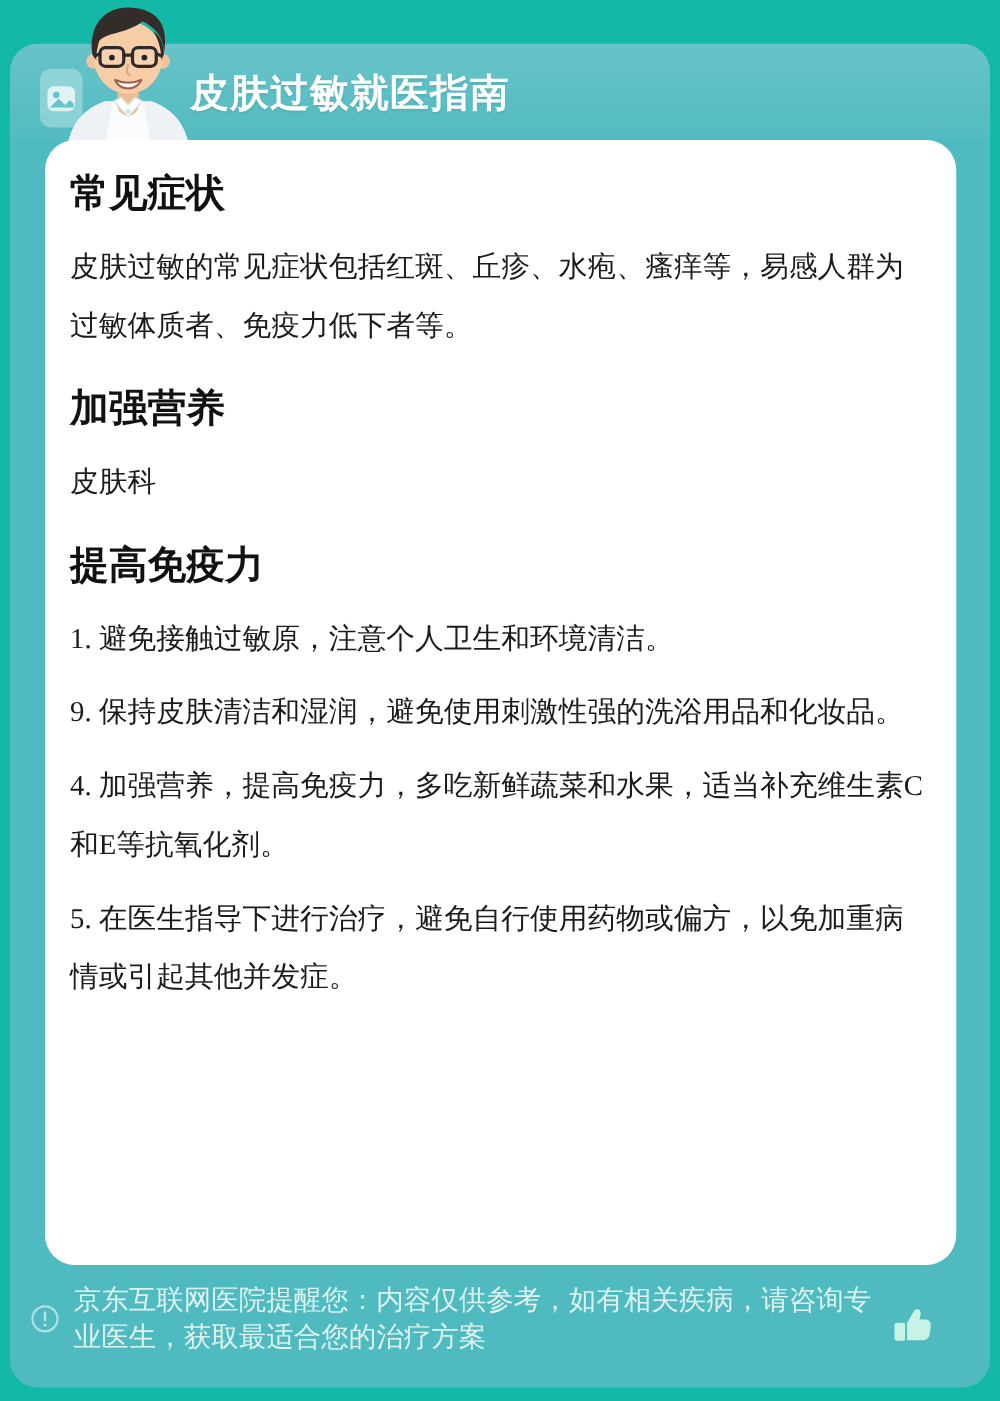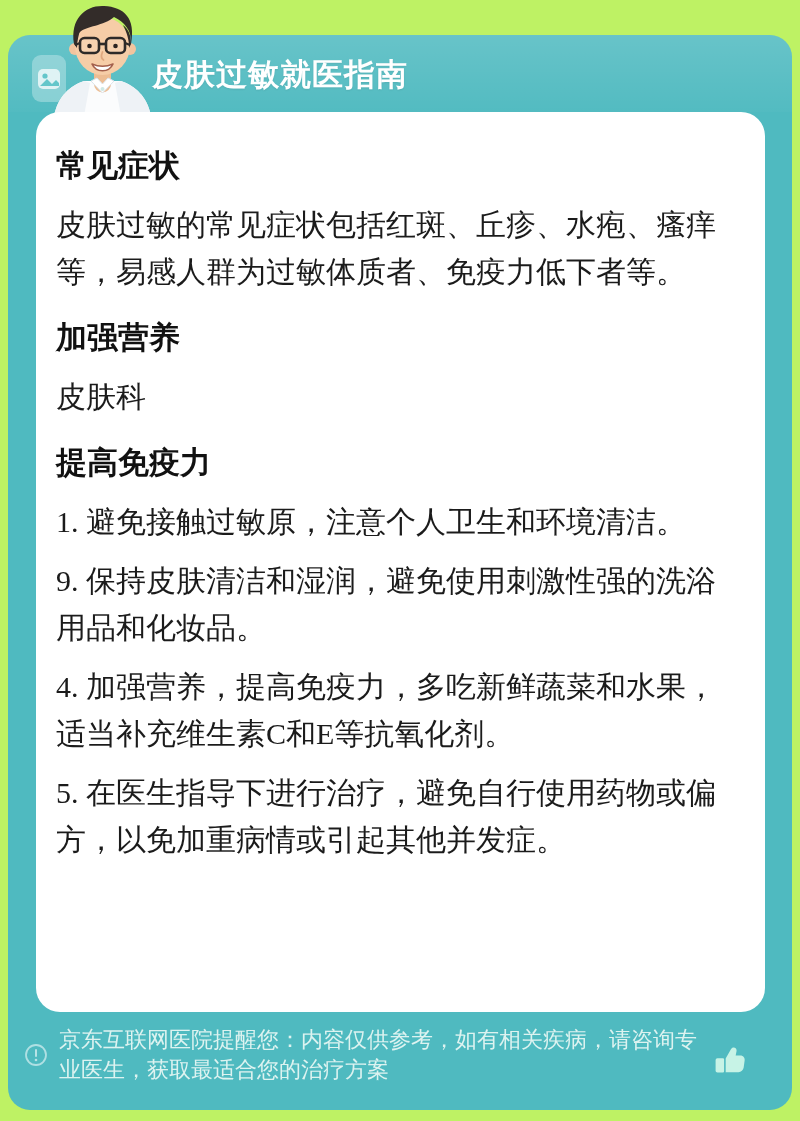--- a/index.html
+++ b/index.html
@@ -1,17 +1,17 @@
 <!DOCTYPE html>
 <html><head>
 <meta charset="utf-8">
 <style>
   html,body{margin:0;padding:0;background:#ffffff;}
   .page{
-    position:relative;width:800px;height:1121px;background:#bef264;
+    position:relative;width:800px;height:1121px;background:#14b8a6;
     overflow:hidden;font-family:"Liberation Sans",sans-serif;
   }
   .panel{
     position:absolute;left:8px;top:35px;width:784px;height:1075px;
     background:#4fbac0;border-radius:22px;
   }
   .panel .header-glow{
     position:absolute;left:0;top:0;right:0;height:77px;
     border-radius:22px 22px 0 0;
     background:linear-gradient(180deg,rgba(255,255,255,0.14),rgba(255,255,255,0.02));
@@ -25,28 +25,28 @@
     position:absolute;left:144px;top:19px;
     font-size:31px;font-weight:700;color:#ffffff;letter-spacing:1px;
     text-shadow:0 1px 2px rgba(0,0,0,0.08);white-space:nowrap;
   }
   .avatar{
     position:absolute;left:50px;top:4px;width:105px;height:112px;z-index:1;
   }
   .card{
     position:relative;z-index:2;margin:77px 27px 0 28px;height:900px;
     background:#ffffff;border-radius:24px;box-sizing:border-box;
-    padding:11px 20px 0 20px;overflow:hidden;
+    padding:0 20px 0 20px;overflow:hidden;
   }
   .sec-heading{
     margin:20px 0 0 0;font-size:31px;line-height:46px;font-weight:700;
     color:#111111;font-family:"Liberation Sans",sans-serif;
   }
   .sec-para{
-    margin:12px 0 0 0;font-size:30px;line-height:47px;color:#1b1b1b;
+    margin:12px 0 0 0;font-size:23px;line-height:47px;color:#1b1b1b;
     font-family:"Liberation Serif",serif;
   }
   .sec-para.item{margin-top:12px;}
   .footer{
     position:absolute;left:0;right:0;top:977px;height:98px;
     display:flex;align-items:center;gap:11px;
     box-sizing:border-box;padding:0 44px 12px 16px;
   }
   .info-icon{flex:0 0 auto;width:24px;height:24px;}
   .disclaimer{

